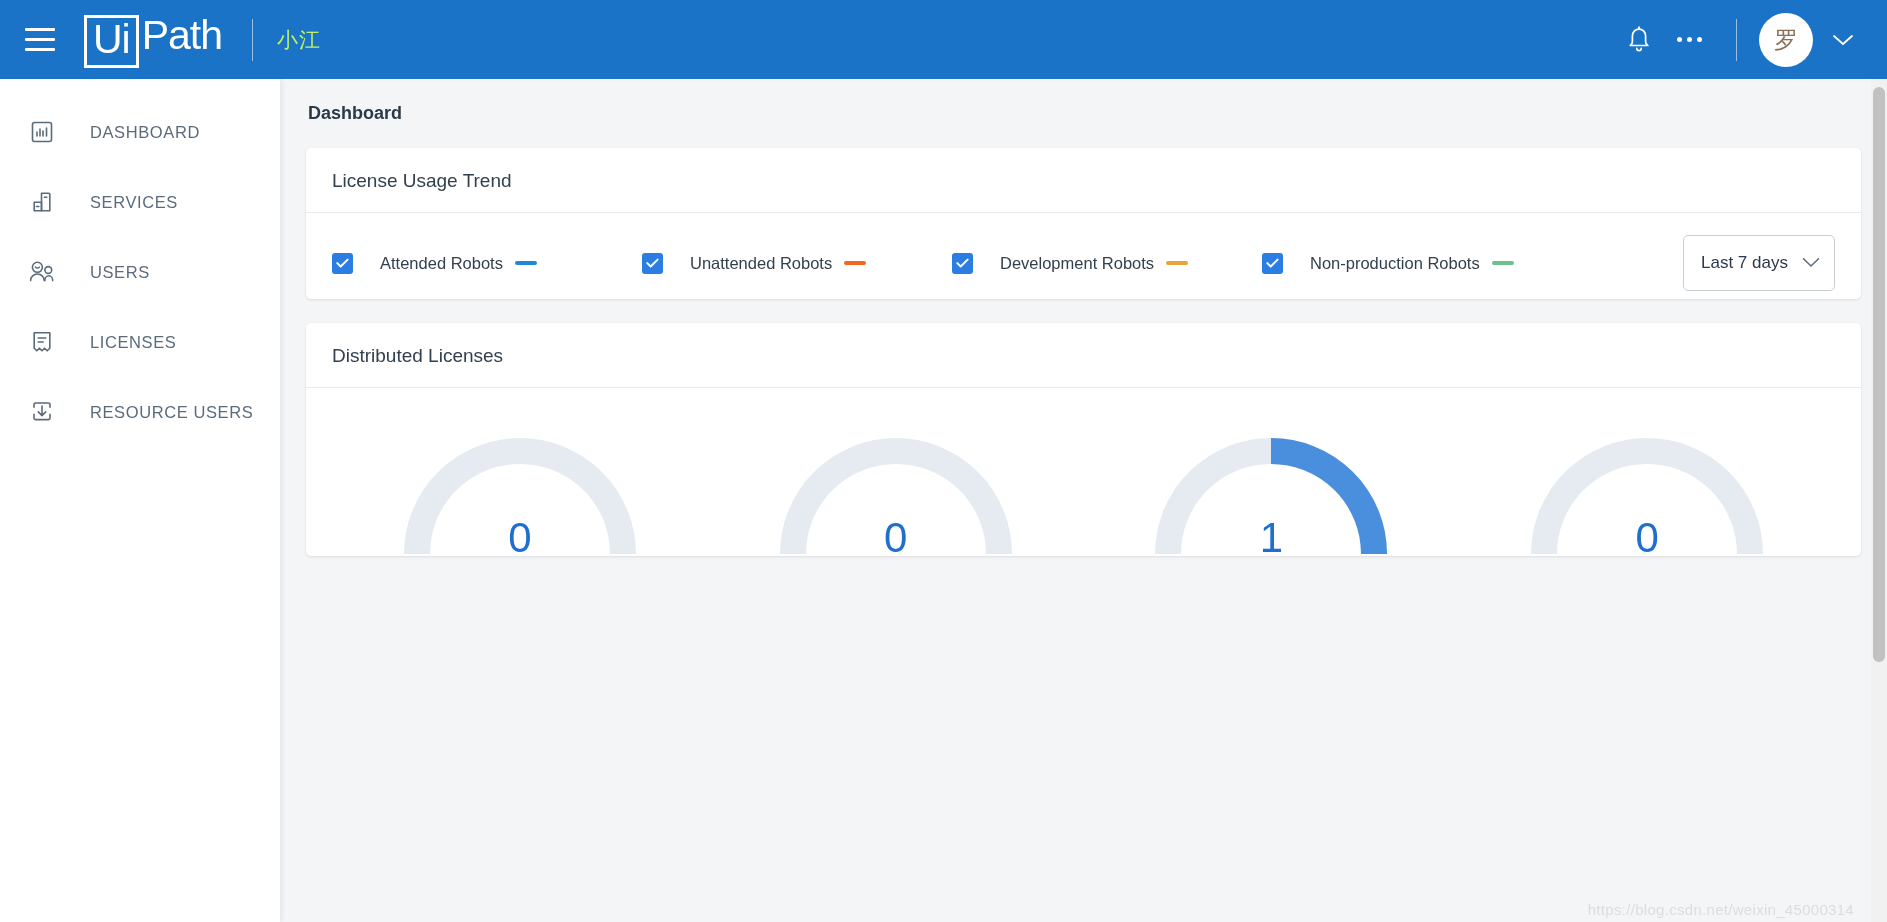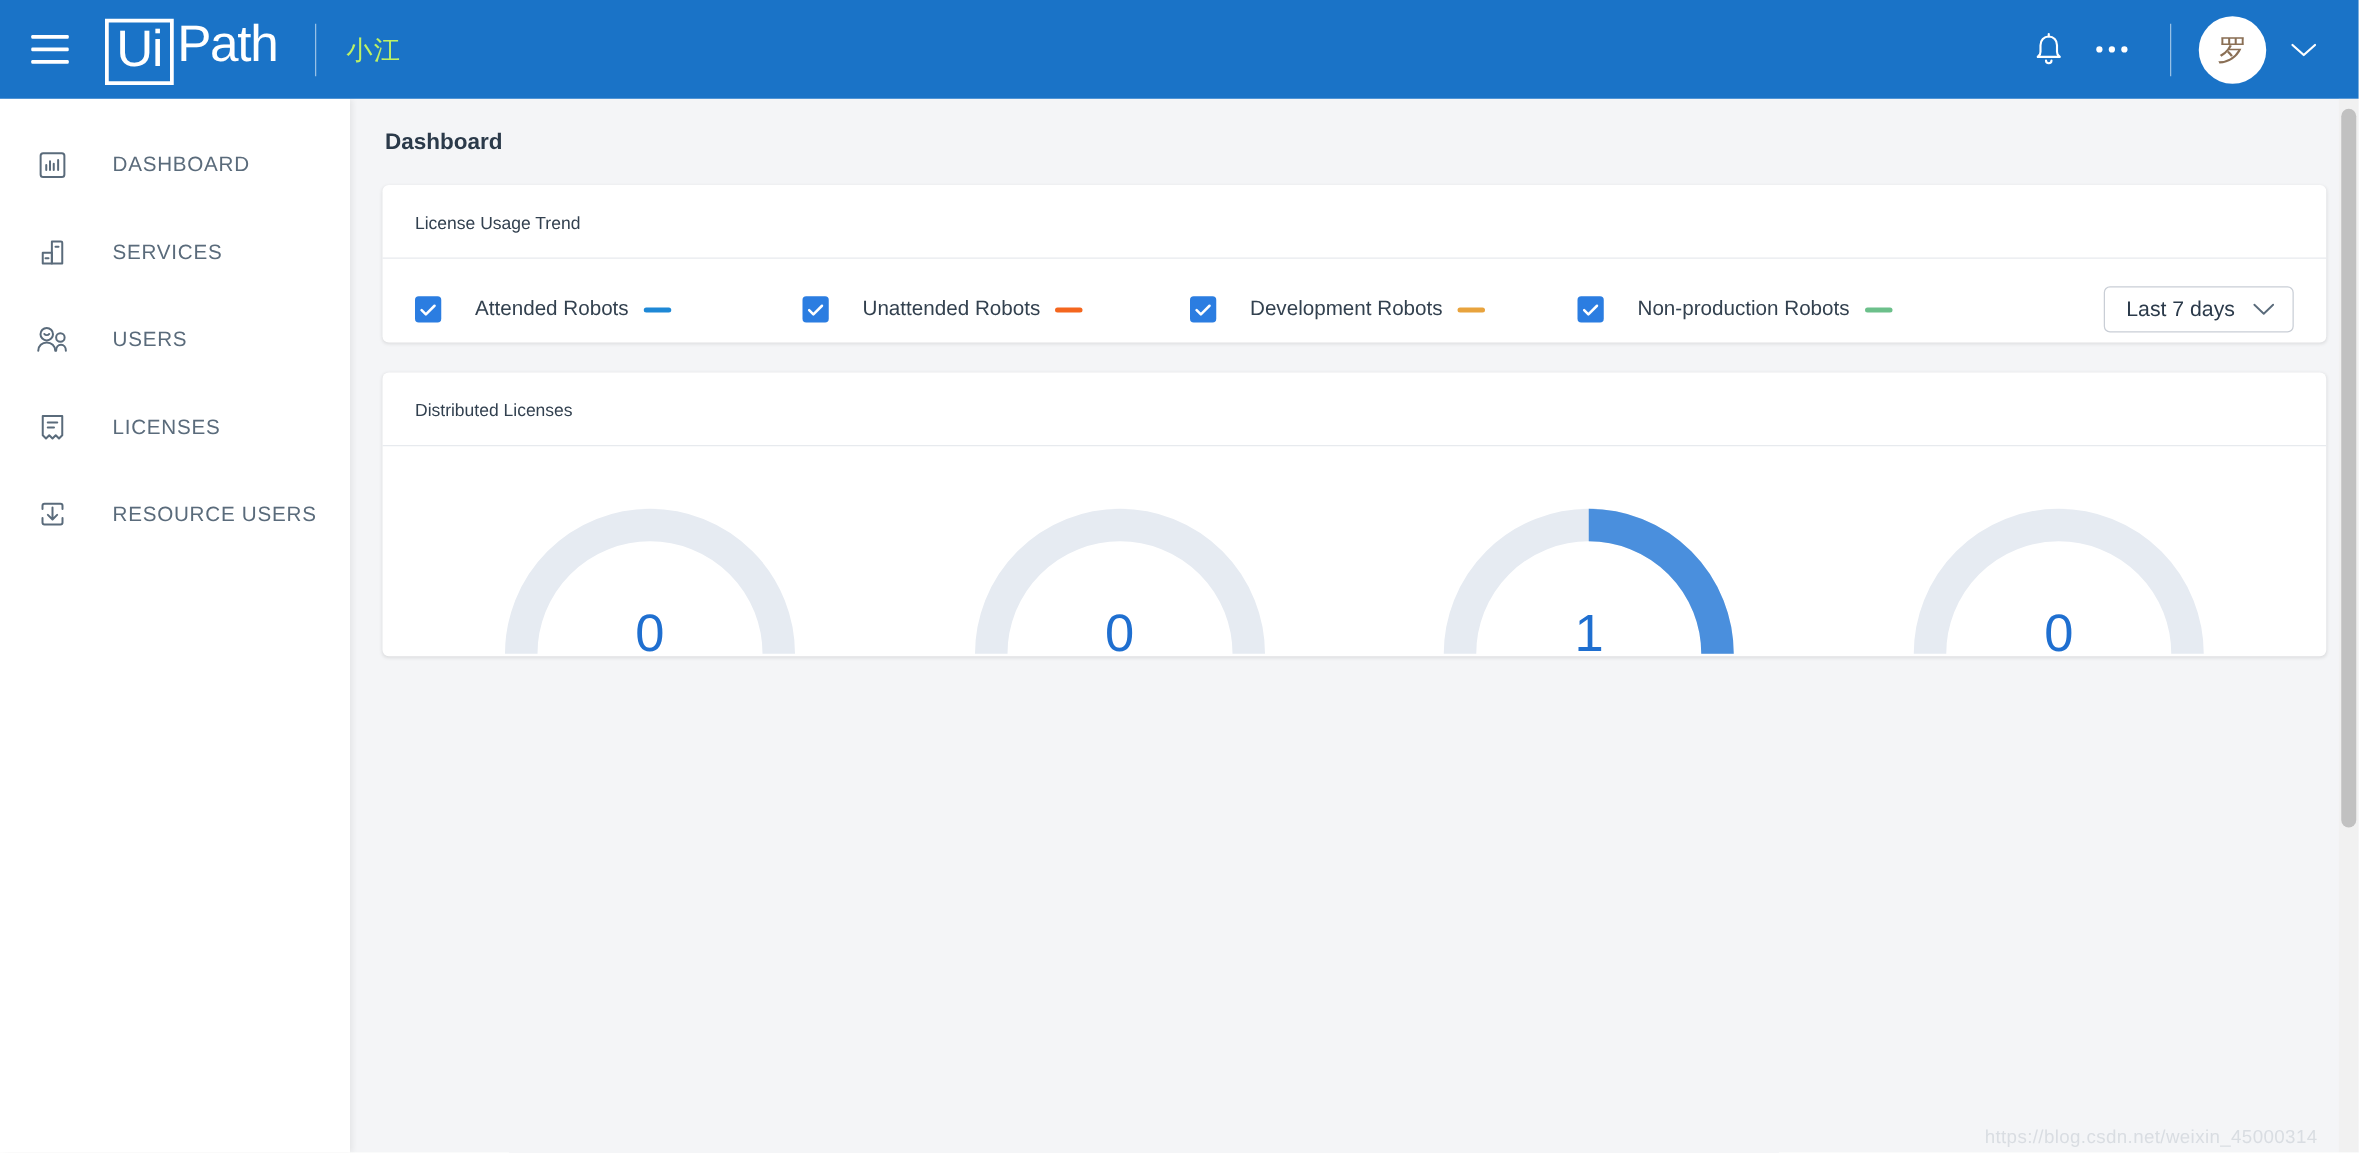--- a/index.html
+++ b/index.html
@@ -180,21 +180,21 @@
 
   .card {
     background: #ffffff;
     border-radius: 5px;
     box-shadow: 0 1px 3px rgba(0,0,0,0.10);
     margin-bottom: 24px;
   }
   .card-head {
     padding: 22px 26px 20px 26px;
     border-bottom: 1px solid #e7eaee;
-    font-size: 14px;
+    font-size: 19px;
     color: #32404f;
   }
   .card-body { padding: 0 26px; }
 
   
   .legend-row {
     display: flex;
     align-items: center;
     padding: 22px 0 8px 0;
   }
@@ -222,21 +222,21 @@
   .legend-dash {
     width: 22px; height: 4px;
     border-radius: 2px;
     margin-left: 12px;
     flex: 0 0 22px;
   }
   .range-select {
     margin-left: auto;
     border: 1px solid #c9ced6;
     border-radius: 5px;
-    height: 37px;
+    height: 56px;
     min-width: 152px;
     display: flex;
     align-items: center;
     justify-content: space-between;
     padding: 0 14px 0 17px;
     font-size: 17px;
     color: #2b3a4a;
     background: #ffffff;
     cursor: pointer;
     gap: 12px;

